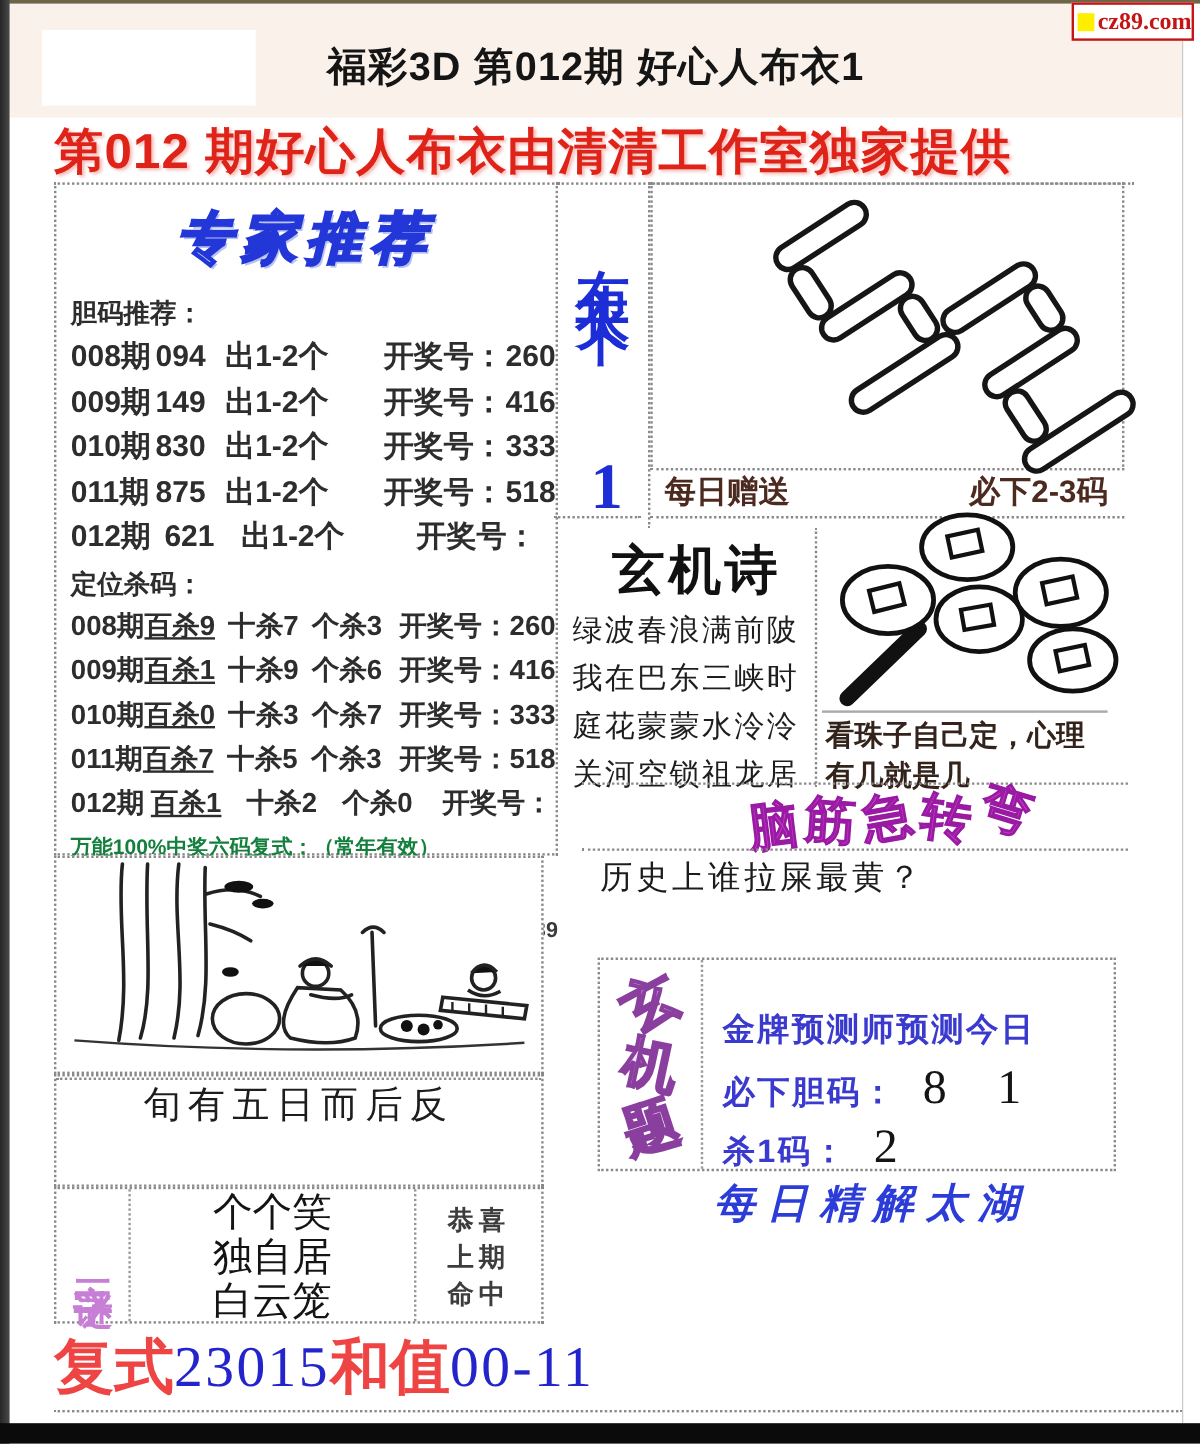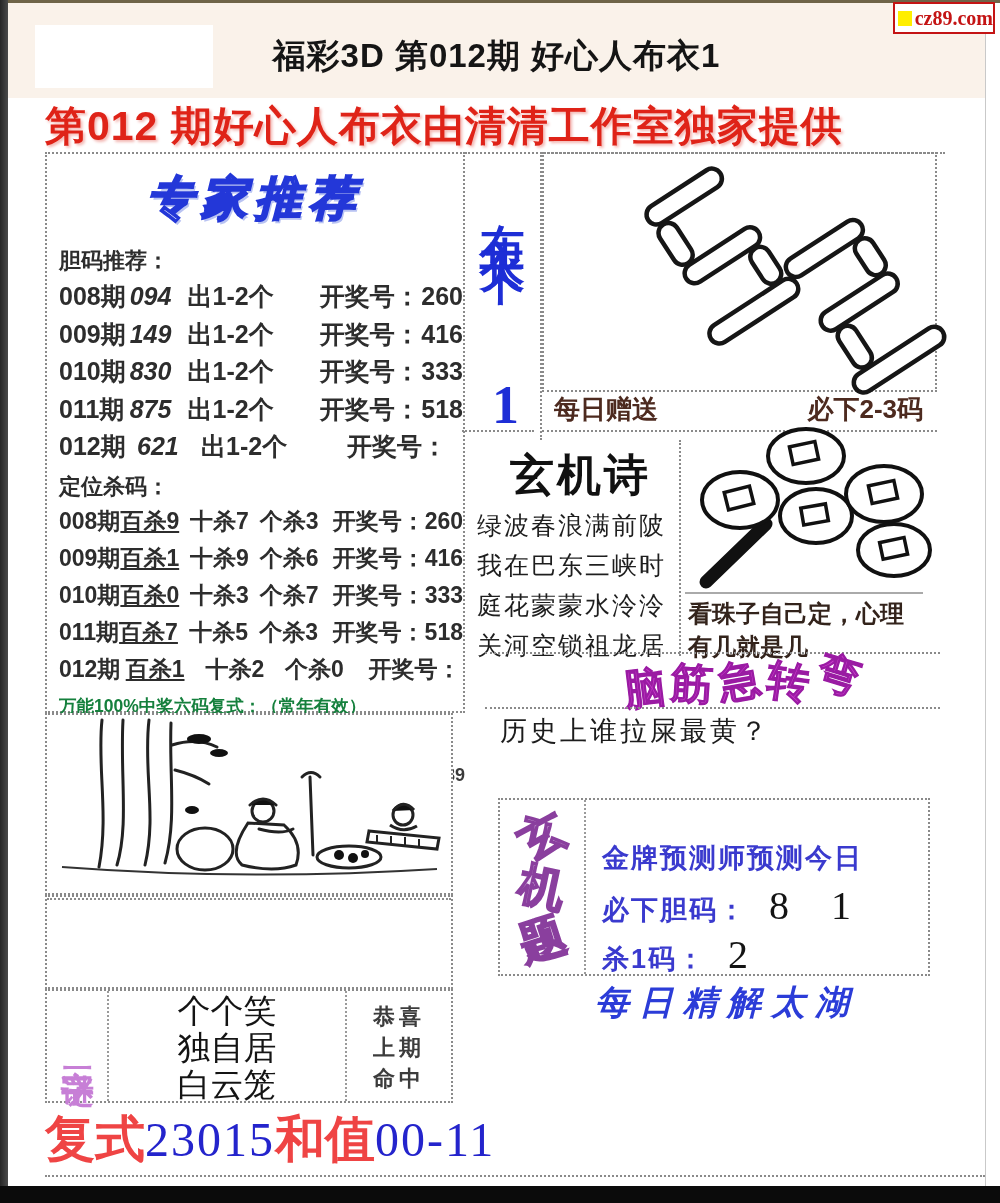--- a/index.html
+++ b/index.html
@@ -19,21 +19,21 @@
   .banner{left:45px;top:99px;width:910px;font:900 41px "Liberation Sans",sans-serif;color:#df2318;letter-spacing:1px;white-space:nowrap;text-shadow:2px 2px 3px #f3b8b4;}
   .dot-h{border-top:2px dotted #8a8a8a;height:0;}
   .dot-v{border-left:2px dotted #8a8a8a;width:0;}
   .dot-box{border:2px dotted #8a8a8a;box-sizing:border-box;}
 
   
   .expert-box{left:45px;top:152px;width:420px;height:561px;}
   .hollow-blue{font:900 italic 46px "Liberation Sans",sans-serif;color:#fff;-webkit-text-stroke:2.2px #2337d8;text-shadow:2px 3px 0 #b9c3f2;letter-spacing:8px;}
   .h-label{font:700 22px "Liberation Sans",sans-serif;color:#2d2d2d;}
   .drow{display:flex;align-items:baseline;white-space:nowrap;font:700 25px "Liberation Sans",sans-serif;color:#2d2d2d;height:37.5px;}
-  .drow .p{width:78px;} .drow .v{width:64px;font-style:italic;} .drow .n{width:146px;} .drow .rl{width:112px;}
+  .drow .p{width:78px;} .drow .v{width:64px;} .drow .n{width:146px;} .drow .rl{width:112px;}
   .krow{display:flex;align-items:baseline;white-space:nowrap;font:700 23px "Liberation Sans",sans-serif;color:#2d2d2d;height:37px;}
   .krow .p{width:72px;} .krow .b{width:86px;text-decoration:underline;} .krow .s{width:86px;} .krow .g{width:90px;} .krow .rl{width:102px;}
   .wan-h{font:700 17.5px "Liberation Sans",sans-serif;color:#15803d;}
   .wline{font:700 18px "Liberation Sans",sans-serif;color:#3a3a3a;height:22px;white-space:nowrap;}
   .wline .mk{margin-right:5px;} .wline .it{margin-right:22px;}
 
   .yiju-box{left:45px;top:895px;width:408px;height:94px;}
   .yiju-title{width:100%;text-align:center;font:700 italic 40px "Liberation Serif",serif;color:#43c7ef;letter-spacing:14px;text-shadow:1px 2px 0 #cfeef8;}
   .yiju-text{width:100%;text-align:center;font:400 31px "Liberation Serif",serif;color:#1d1d1d;letter-spacing:6px;}
   .sanzi-box{left:45px;top:989px;width:408px;height:114px;display:flex;}
@@ -242,20 +242,21 @@
         <path d="M330,120 l0,8 M344,121 l0,8 M358,122 l0,8 M372,124 l0,8" stroke-width="2"></path>
         <circle cx="356" cy="100" r="10"></circle>
         <path d="M346,96 q10,-13 21,-1" fill="#111"></path>
         <path d="M343,110 q13,9 27,1" fill="none"></path>
       </g>
     </svg>
   </div>
 
   <div class="abs dot-box yiju-box">
     <div class="dot-h" style="margin-top:1px;"></div>
+    <div class="yiju-text">旬有五日而后反</div>
   </div>
 
   <div class="abs dot-box sanzi-box">
     <div class="sz-cell1">
       <span class="sz-vert">三字谜</span>
     </div>
     <div class="sz-cell2">
       <div>个个笑</div>
       <div>独自居</div>
       <div>白云笼</div>

